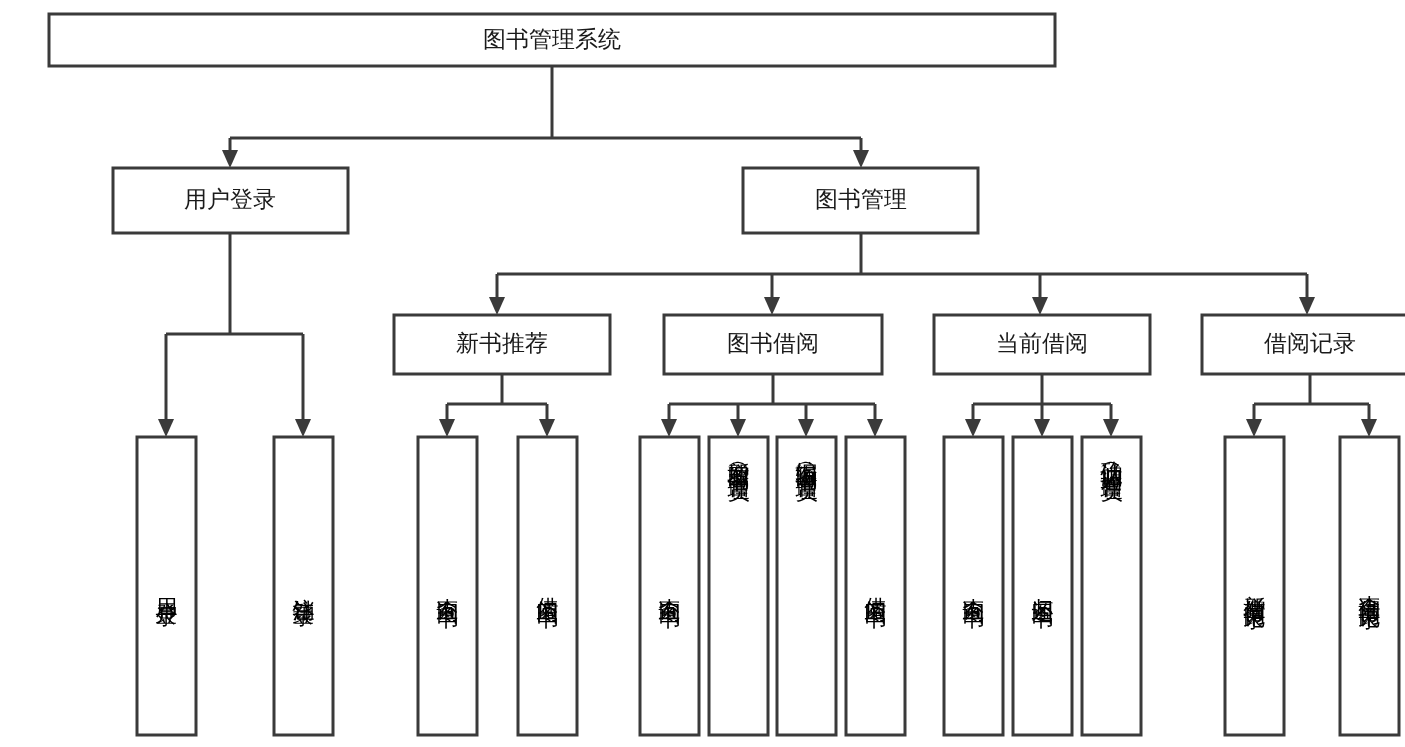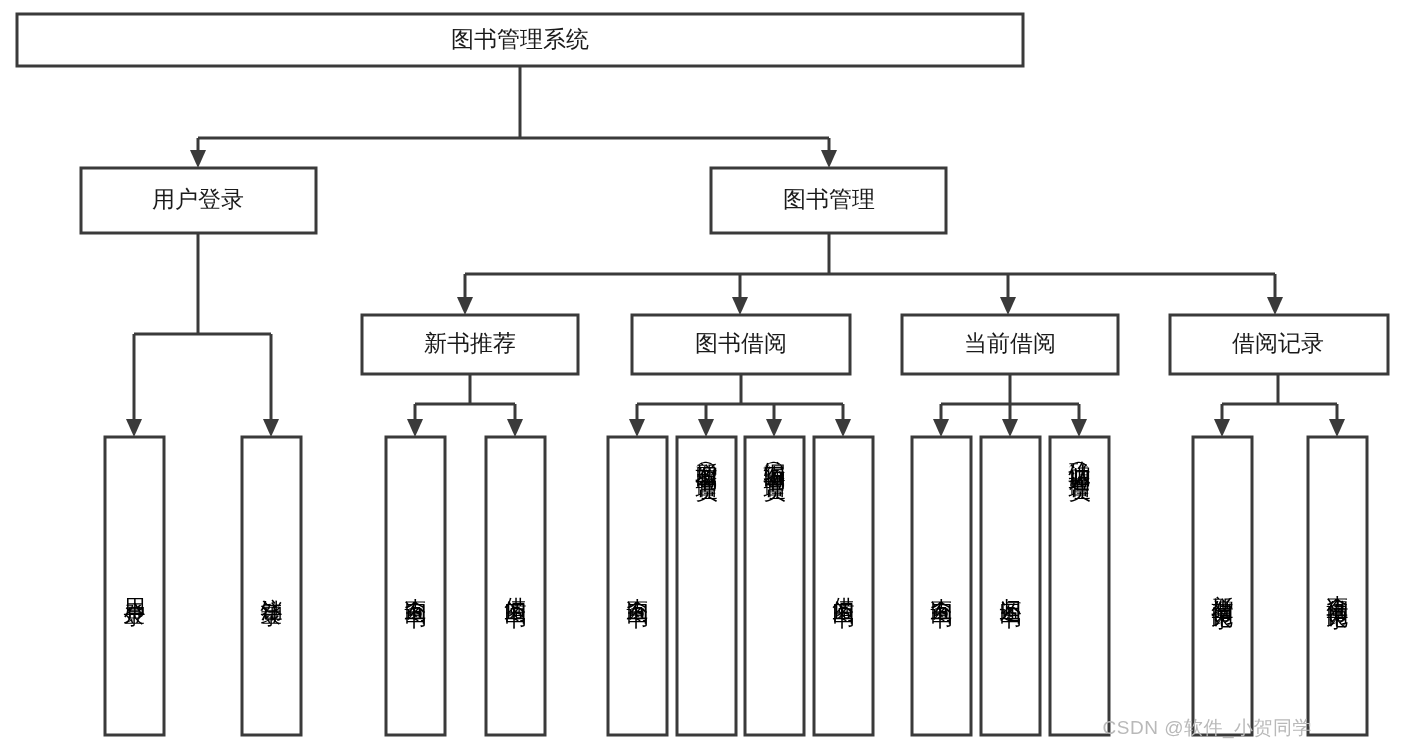--- a/index.html
+++ b/index.html
@@ -10,20 +10,21 @@
   body {
     width: 1405px;
     height: 747px;
     font-family: "Liberation Sans", "DejaVu Sans", sans-serif;
     overflow: hidden;
   }
   #diagram-root {
     position: relative;
     width: 1320px;
     height: 747px;
+    margin-left: 32px;
   }
   svg.tree-canvas {
     position: absolute;
     top: 0;
     left: 0;
     width: 1405px;
     height: 747px;
   }
   .node-box {
     fill: #ffffff;
@@ -271,15 +272,14 @@
       </div>
     </foreignObject>
     <foreignObject x="1308" y="437" width="59" height="298">
       <div xmlns="http://www.w3.org/1999/xhtml" style="width:59px;height:298px;display:flex;align-items:center;justify-content:center;">
         <span class="node-label-v">查询借阅记录</span>
       </div>
     </foreignObject>
 
   </svg>
 
-  <div class="watermark-text">CSDN @软件_小贺同学</div>
 
 </div>
 
 </body></html>

